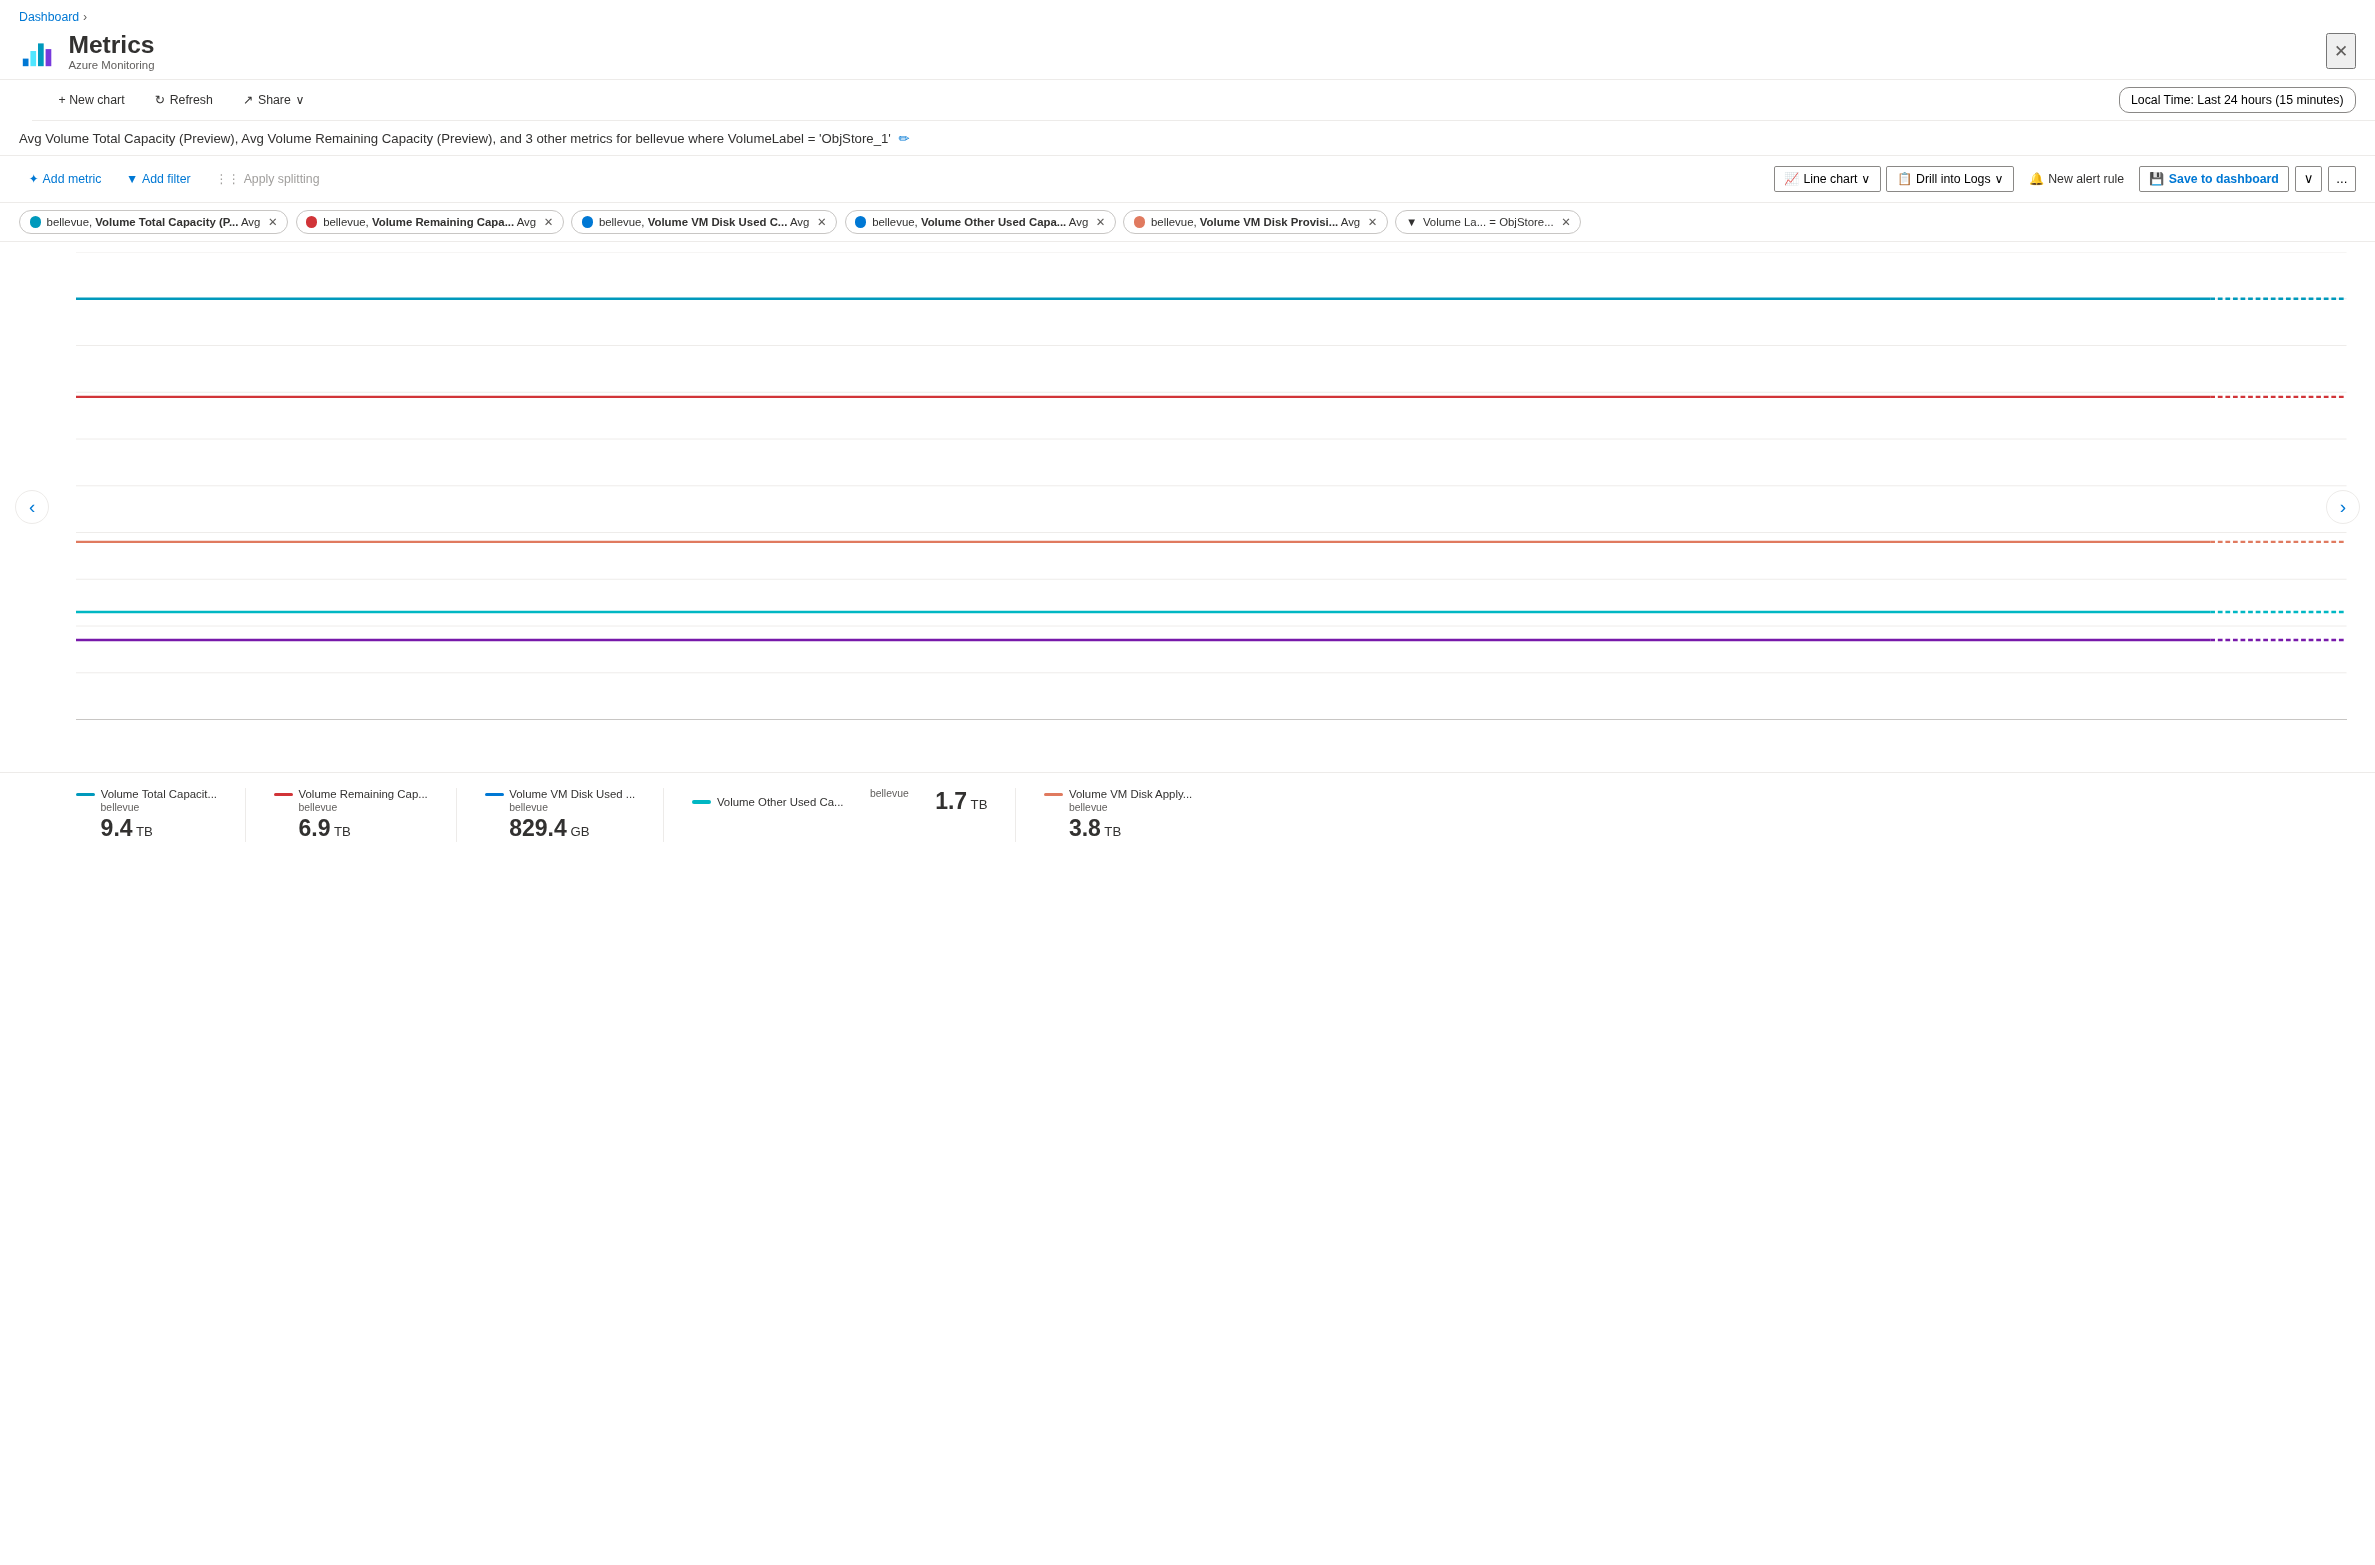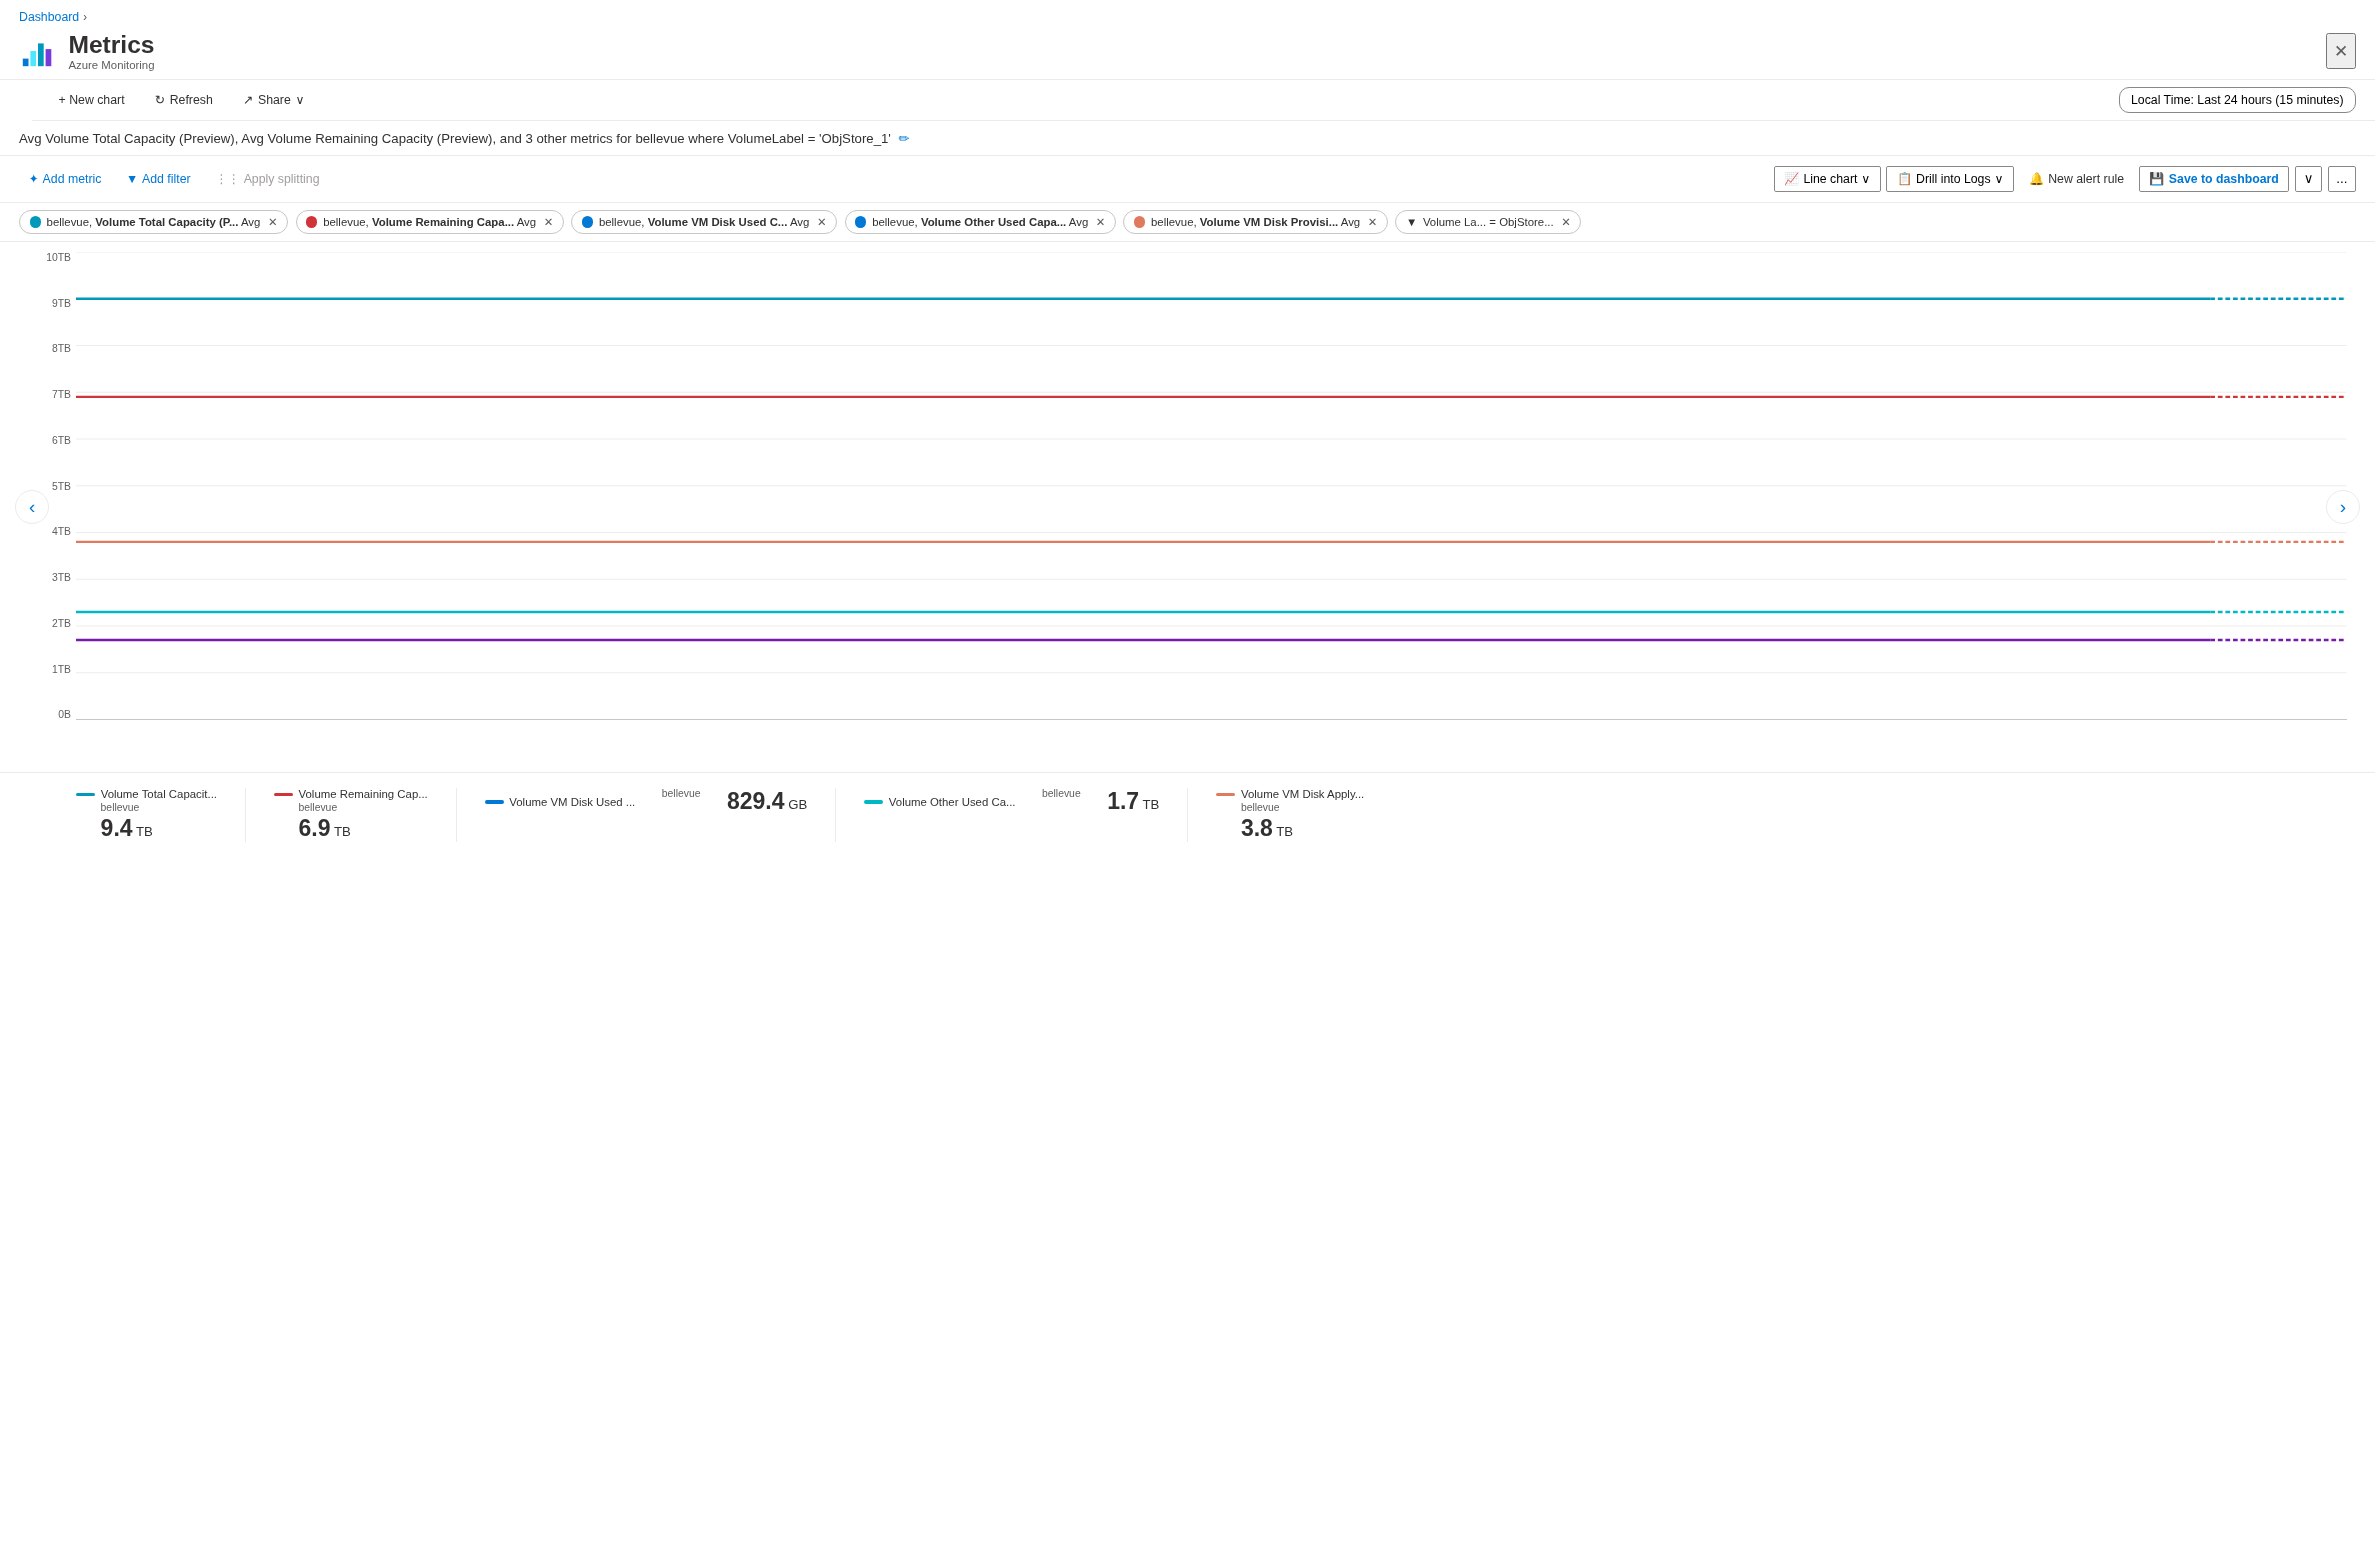--- a/index.html
+++ b/index.html
@@ -163,33 +163,20 @@
     <span>Volume La... = ObjStore...</span>
     <span class="tag-x">✕</span>
   </div>
 </div>
 
 <div style="position:relative; margin: 0 19px; height: 530px;">
 
   <div class="chart-nav chart-nav-left">‹</div>
   <div class="chart-nav chart-nav-right">›</div>
 
-  <div style="position:absolute; left:0; top:9.5px; bottom:52px; width:52px; display:flex; flex-direction:column; justify-content:space-between;">
-    <span style="font-size:10.4px;color:#605e5c;text-align:right;display:block;">10TB</span>
-    <span style="font-size:10.4px;color:#605e5c;text-align:right;display:block;">9TB</span>
-    <span style="font-size:10.4px;color:#605e5c;text-align:right;display:block;">8TB</span>
-    <span style="font-size:10.4px;color:#605e5c;text-align:right;display:block;">7TB</span>
-    <span style="font-size:10.4px;color:#605e5c;text-align:right;display:block;">6TB</span>
-    <span style="font-size:10.4px;color:#605e5c;text-align:right;display:block;">5TB</span>
-    <span style="font-size:10.4px;color:#605e5c;text-align:right;display:block;">4TB</span>
-    <span style="font-size:10.4px;color:#605e5c;text-align:right;display:block;">3TB</span>
-    <span style="font-size:10.4px;color:#605e5c;text-align:right;display:block;">2TB</span>
-    <span style="font-size:10.4px;color:#605e5c;text-align:right;display:block;">1TB</span>
-    <span style="font-size:10.4px;color:#605e5c;text-align:right;display:block;">0B</span>
-  </div>
 
   <div style="position:absolute; left:57px; right:9.5px; top:9.5px; bottom:52px; border-bottom:0.9px solid #c8c6c4;">
     <svg width="100%" height="100%" preserveAspectRatio="none" viewBox="0 0 2400 494">
 
       <line x1="0" y1="0%" x2="100%" y2="0%" stroke="#edebe9" stroke-width="1"></line>
       <line x1="0" y1="10%" x2="100%" y2="10%" stroke="#edebe9" stroke-width="1"></line>
       <line x1="0" y1="20%" x2="100%" y2="20%" stroke="#edebe9" stroke-width="1"></line>
       <line x1="0" y1="30%" x2="100%" y2="30%" stroke="#edebe9" stroke-width="1"></line>
       <line x1="0" y1="40%" x2="100%" y2="40%" stroke="#edebe9" stroke-width="1"></line>
       <line x1="0" y1="50%" x2="100%" y2="50%" stroke="#edebe9" stroke-width="1"></line>
@@ -236,21 +223,21 @@
       <div style="width:19px;height:3.8px;background:#d13438;border-radius:1.9px;"></div>
       <span style="font-size:11.4px;color:#323130;">Volume Remaining Cap...</span>
     </div>
     <span style="font-size:10.4px;color:#605e5c;padding-left:24.6px;">bellevue</span>
     <div style="padding-left:24.6px;">
       <span style="font-size:23px;font-weight:700;">6.9</span><span style="font-size:13.2px;"> TB</span>
     </div>
   </div>
   <div style="width:0.9px;background:#edebe9;align-self:stretch;margin-right:28px;"></div>
 
-  <div style="display:flex; gap:1.9px; padding-right:28px;">
+  <div style="display:flex; flex-direction:column; gap:1.9px; padding-right:28px;">
     <div style="display:flex;align-items:center;gap:5.7px;">
       <div style="width:19px;height:3.8px;background:#0078d4;border-radius:1.9px;"></div>
       <span style="font-size:11.4px;color:#323130;">Volume VM Disk Used ...</span>
     </div>
     <span style="font-size:10.4px;color:#605e5c;padding-left:24.6px;">bellevue</span>
     <div style="padding-left:24.6px;">
       <span style="font-size:23px;font-weight:700;">829.4</span><span style="font-size:13.2px;"> GB</span>
     </div>
   </div>
   <div style="width:0.9px;background:#edebe9;align-self:stretch;margin-right:28px;"></div>

